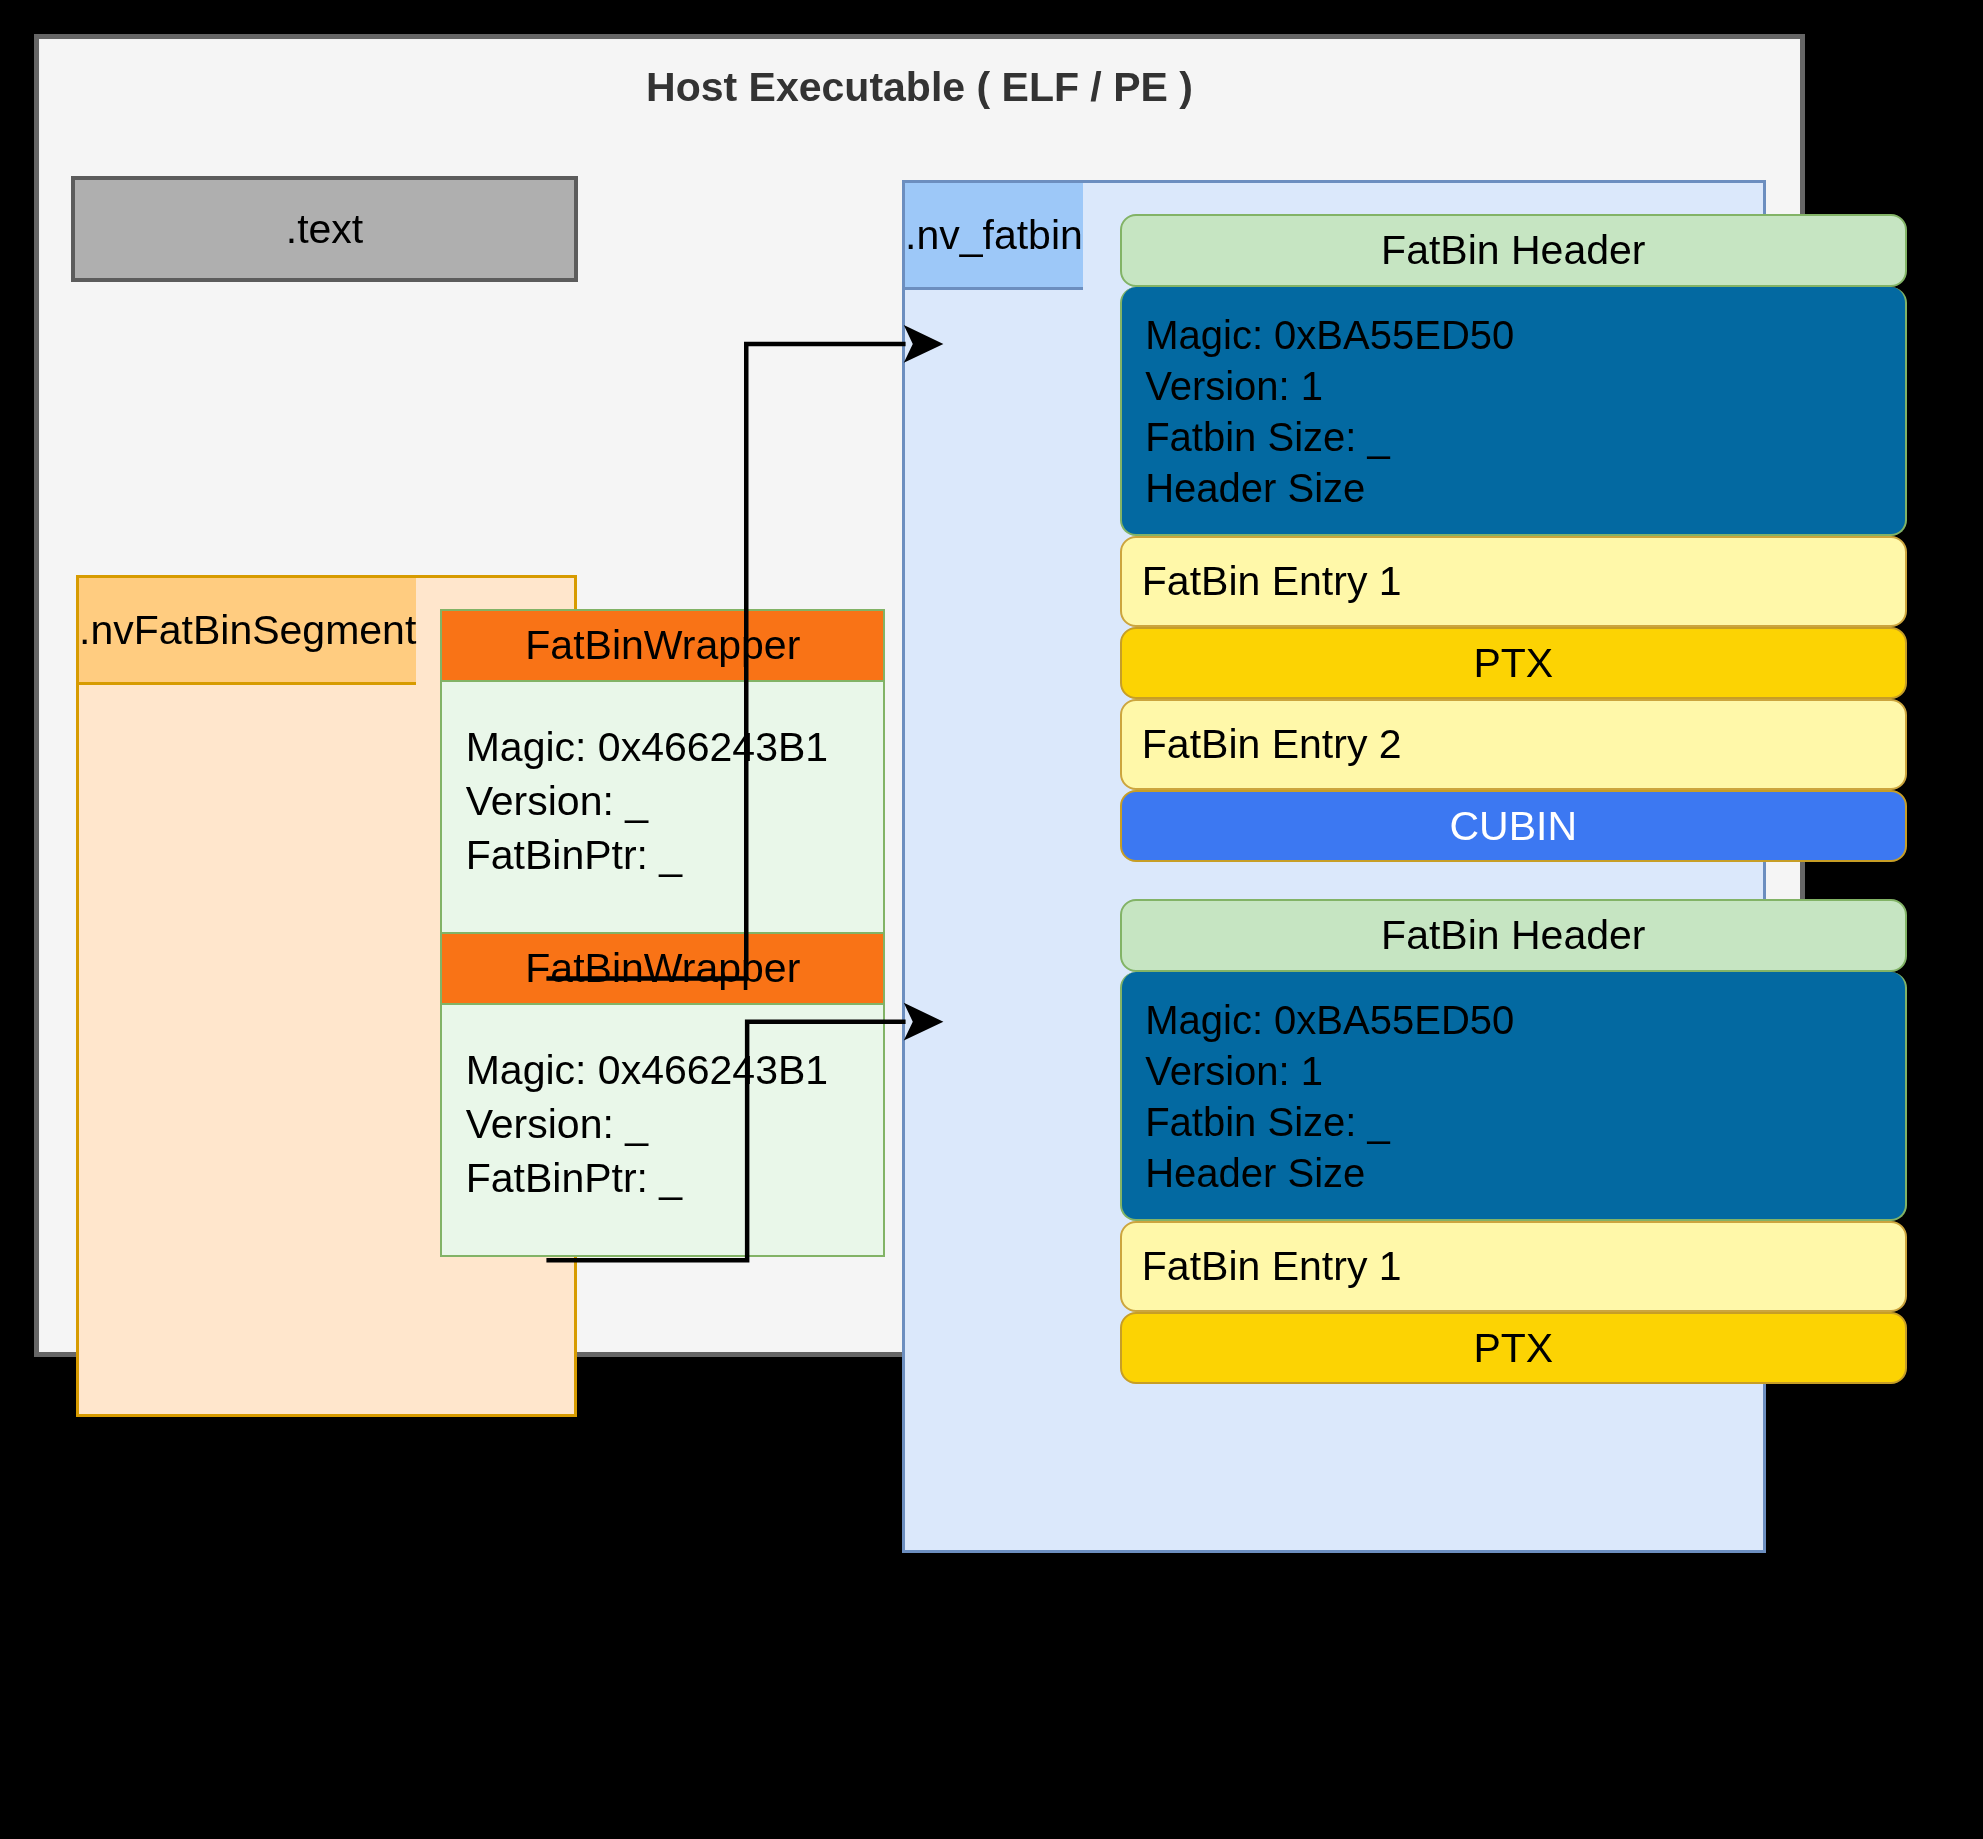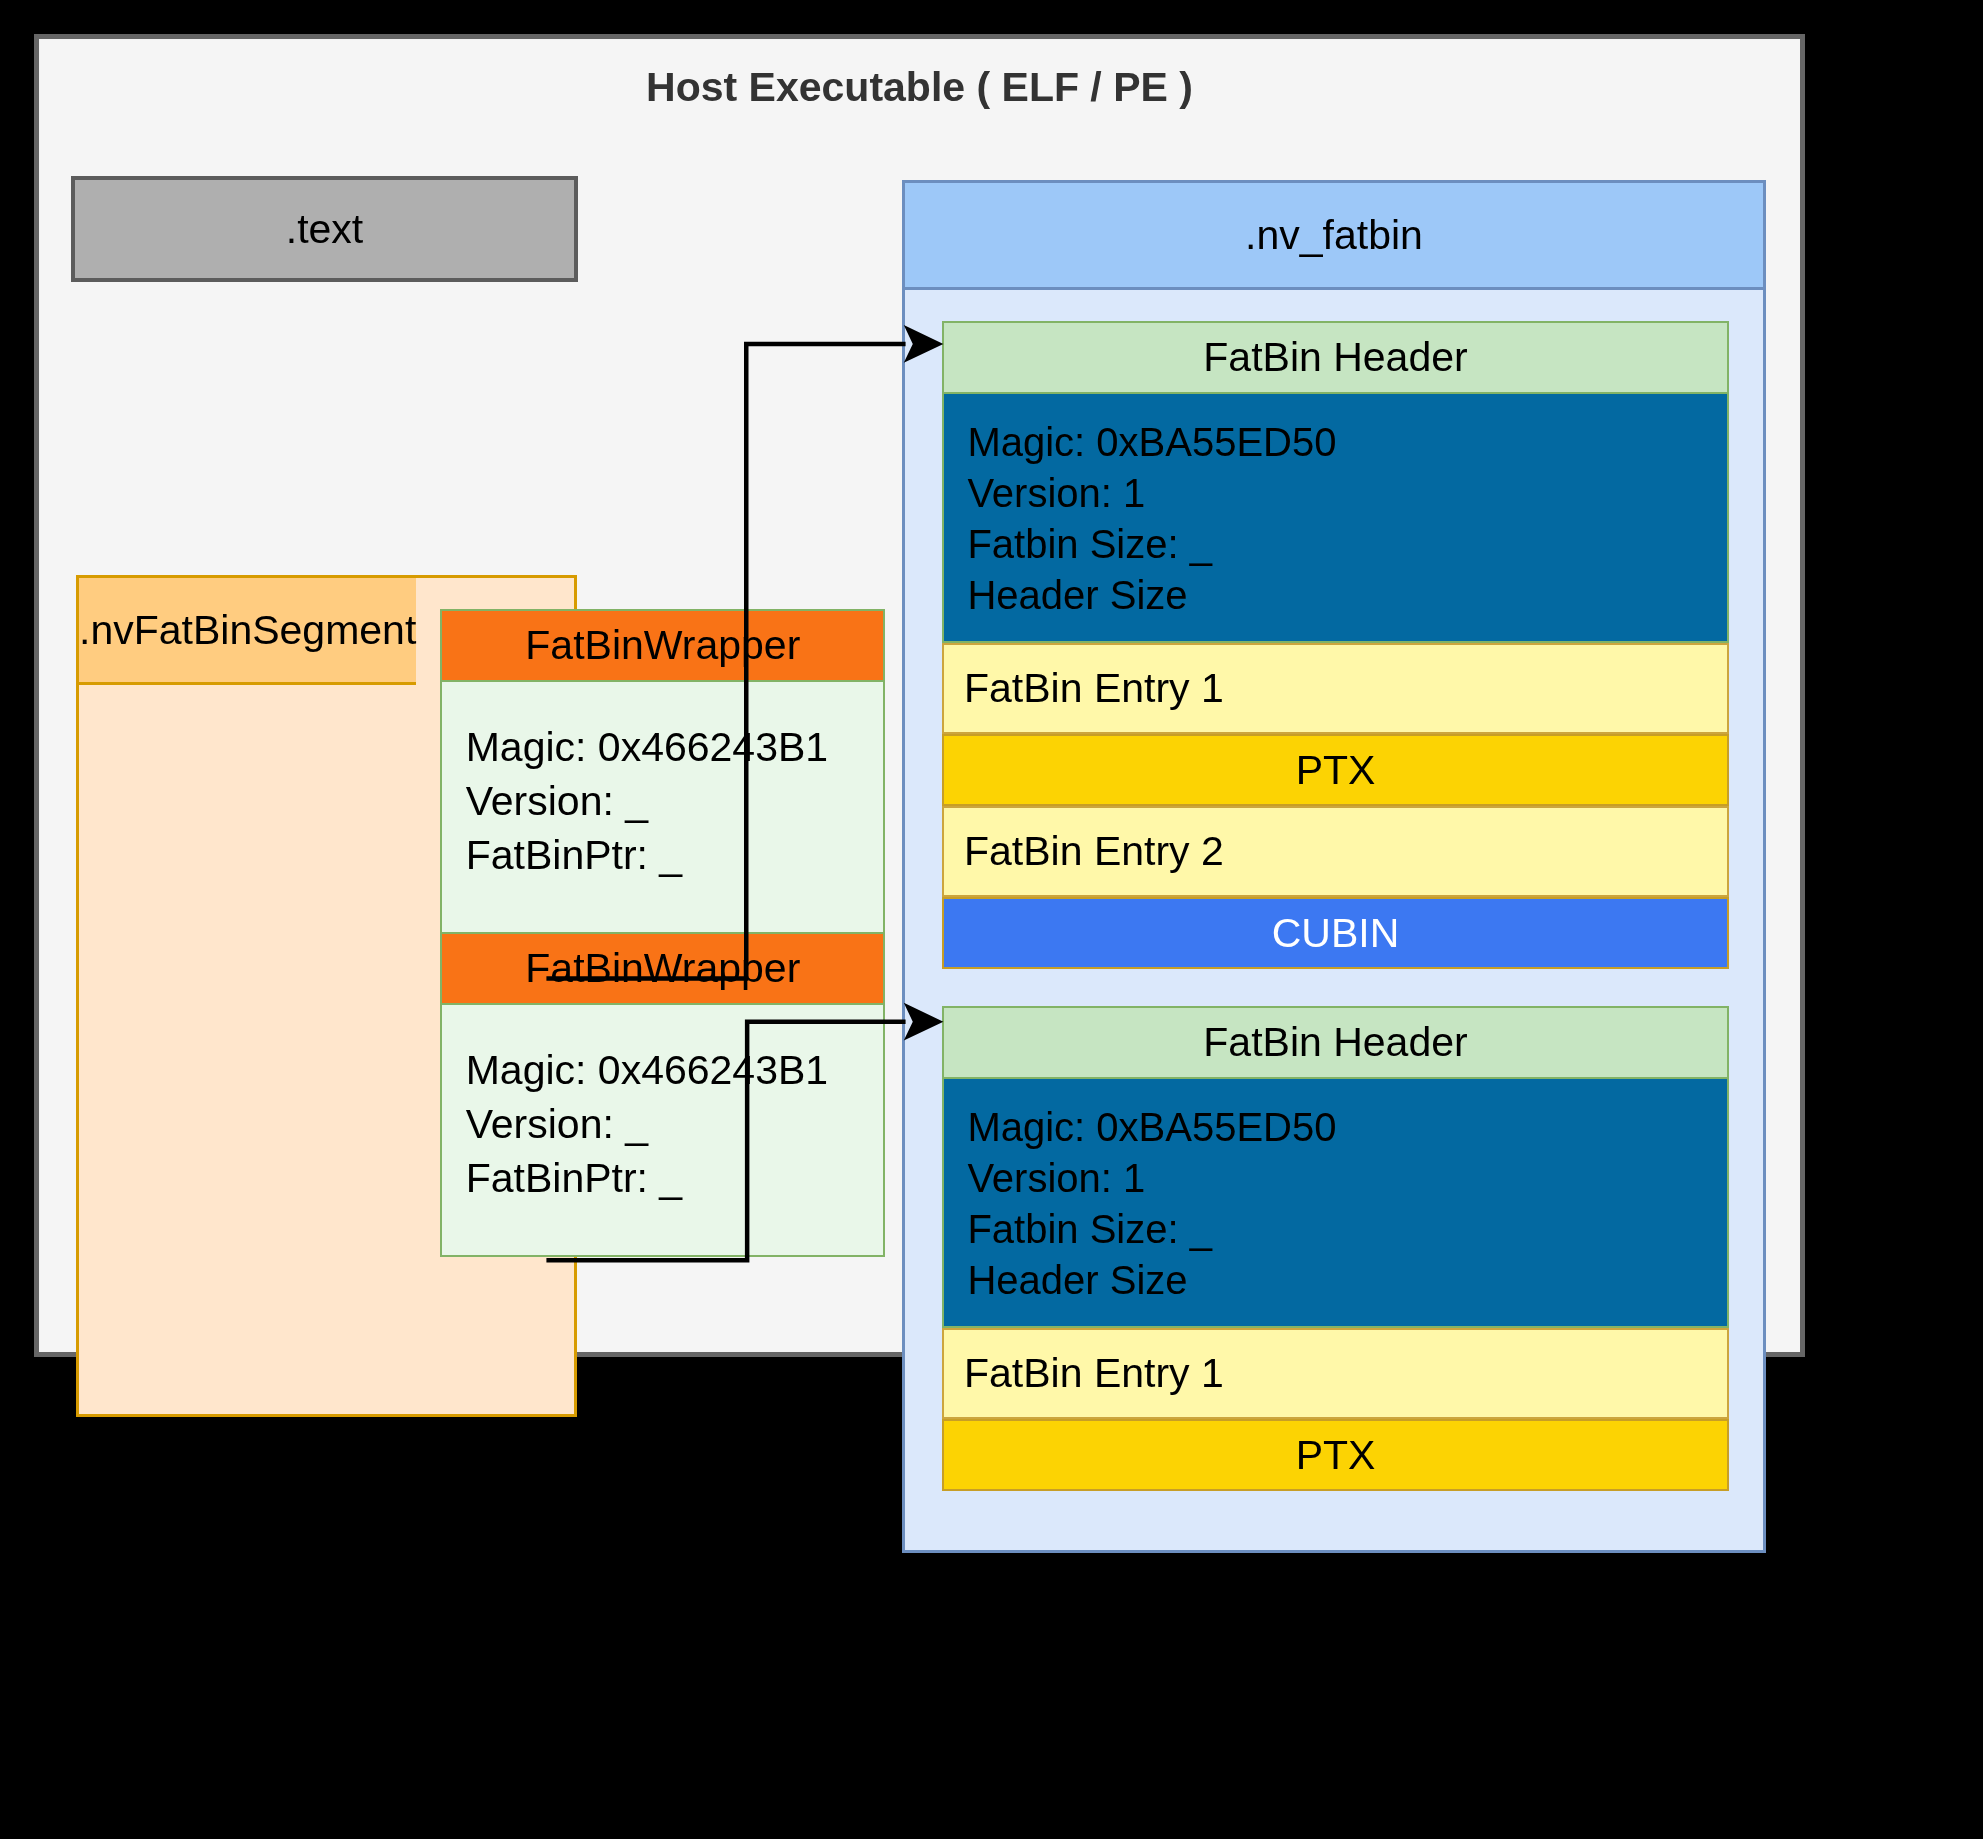--- a/index.html
+++ b/index.html
@@ -76,33 +76,33 @@
     padding: 38px 0 0 23.4px;
     font-size: 41px; line-height: 54px;
   }
 
   
   .nvfatbin {
     left: 863px; top: 141px;
     width: 864px; height: 1373px;
     background: #DBE8FB;
     border: 3.6px solid #6C8EBF;
-    display: flex; flex-direction: column;
+    display: flex; flex-direction: row;
   }
   .nvfatbin-header {
     height: 104px; flex: none;
     border-bottom: 3.6px solid #6C8EBF;
     background: #9DC8F8;
     display: flex; align-items: center; justify-content: center;
     font-size: 41px;
   }
   .nvfatbin-body { flex: 1; padding: 31px 0 0 37px; }
   .fatbin-group { width: 787px; box-sizing: border-box; }
   .fatbin-group.second { margin-top: 37px; }
-  .fb-cell { box-sizing: border-box; width: 787px; }
+  .fb-cell { box-sizing: border-box; width: 787px; border-radius: 16px; }
   .fb-title {
     height: 73px;
     background: #C6E5C2;
     border: 2.7px solid #82B366;
     display: flex; align-items: center; justify-content: center;
     font-size: 41px;
   }
   .fb-body {
     height: 249px;
     background: #0369a1;

